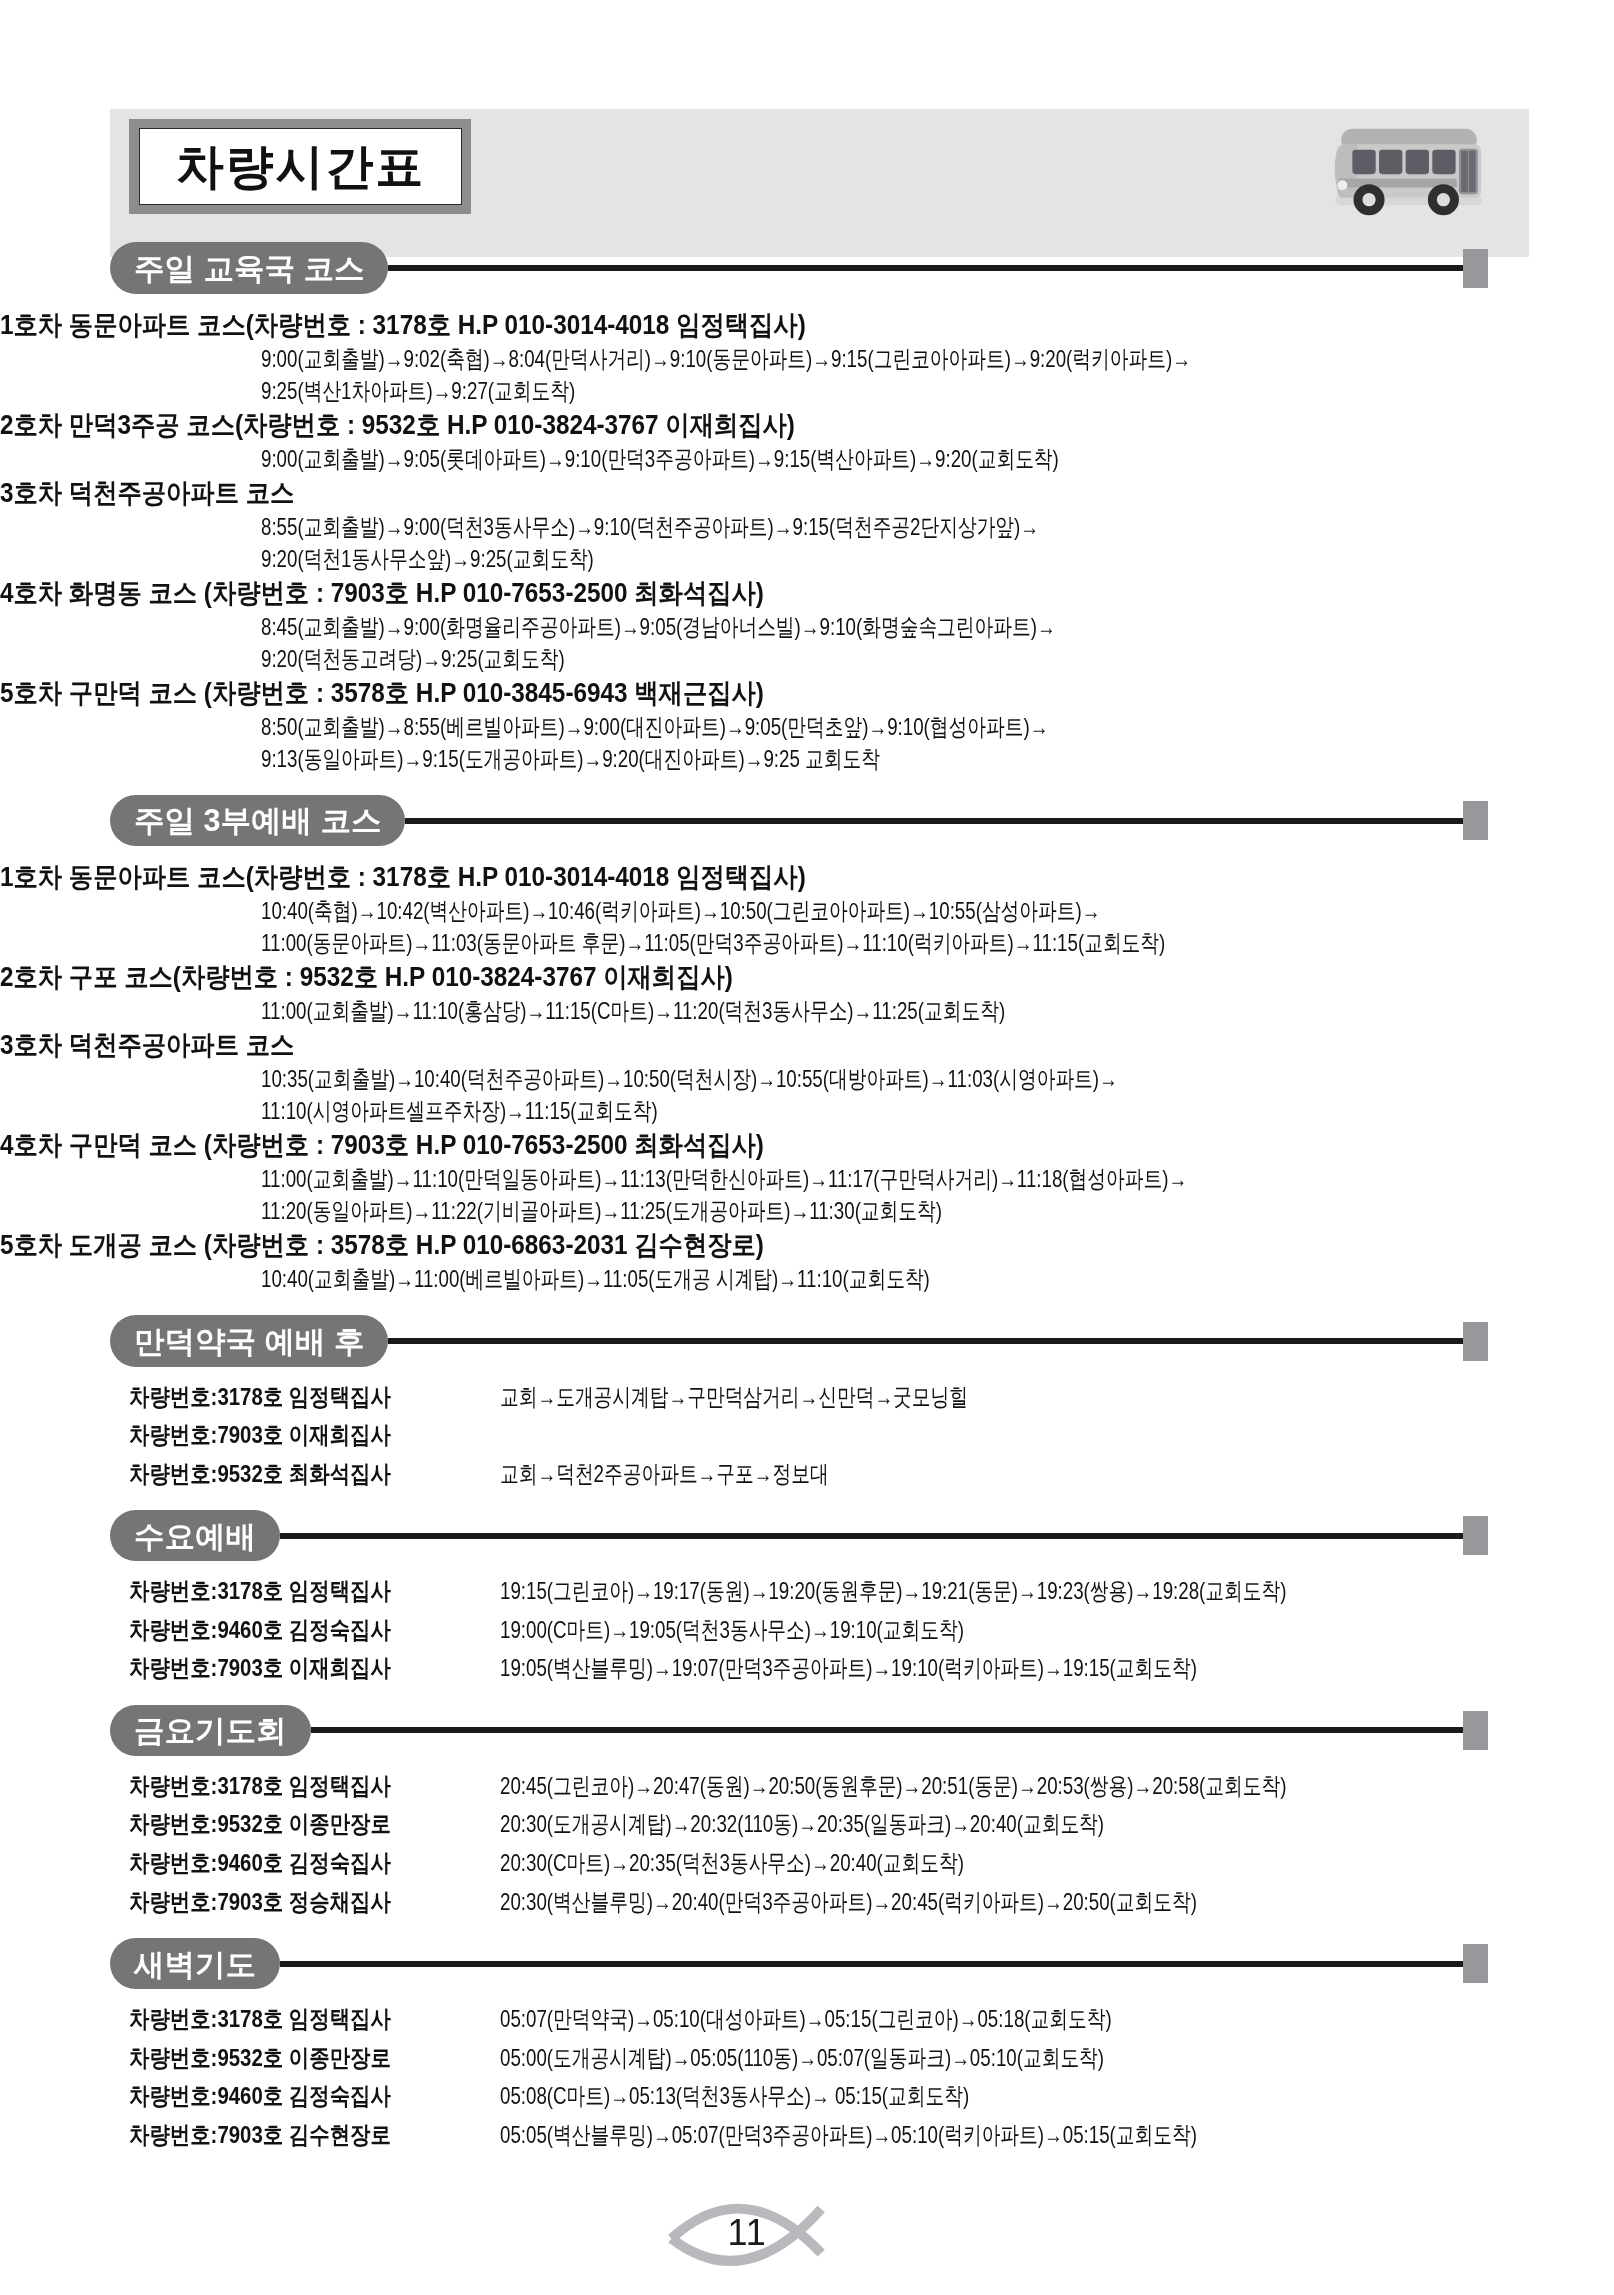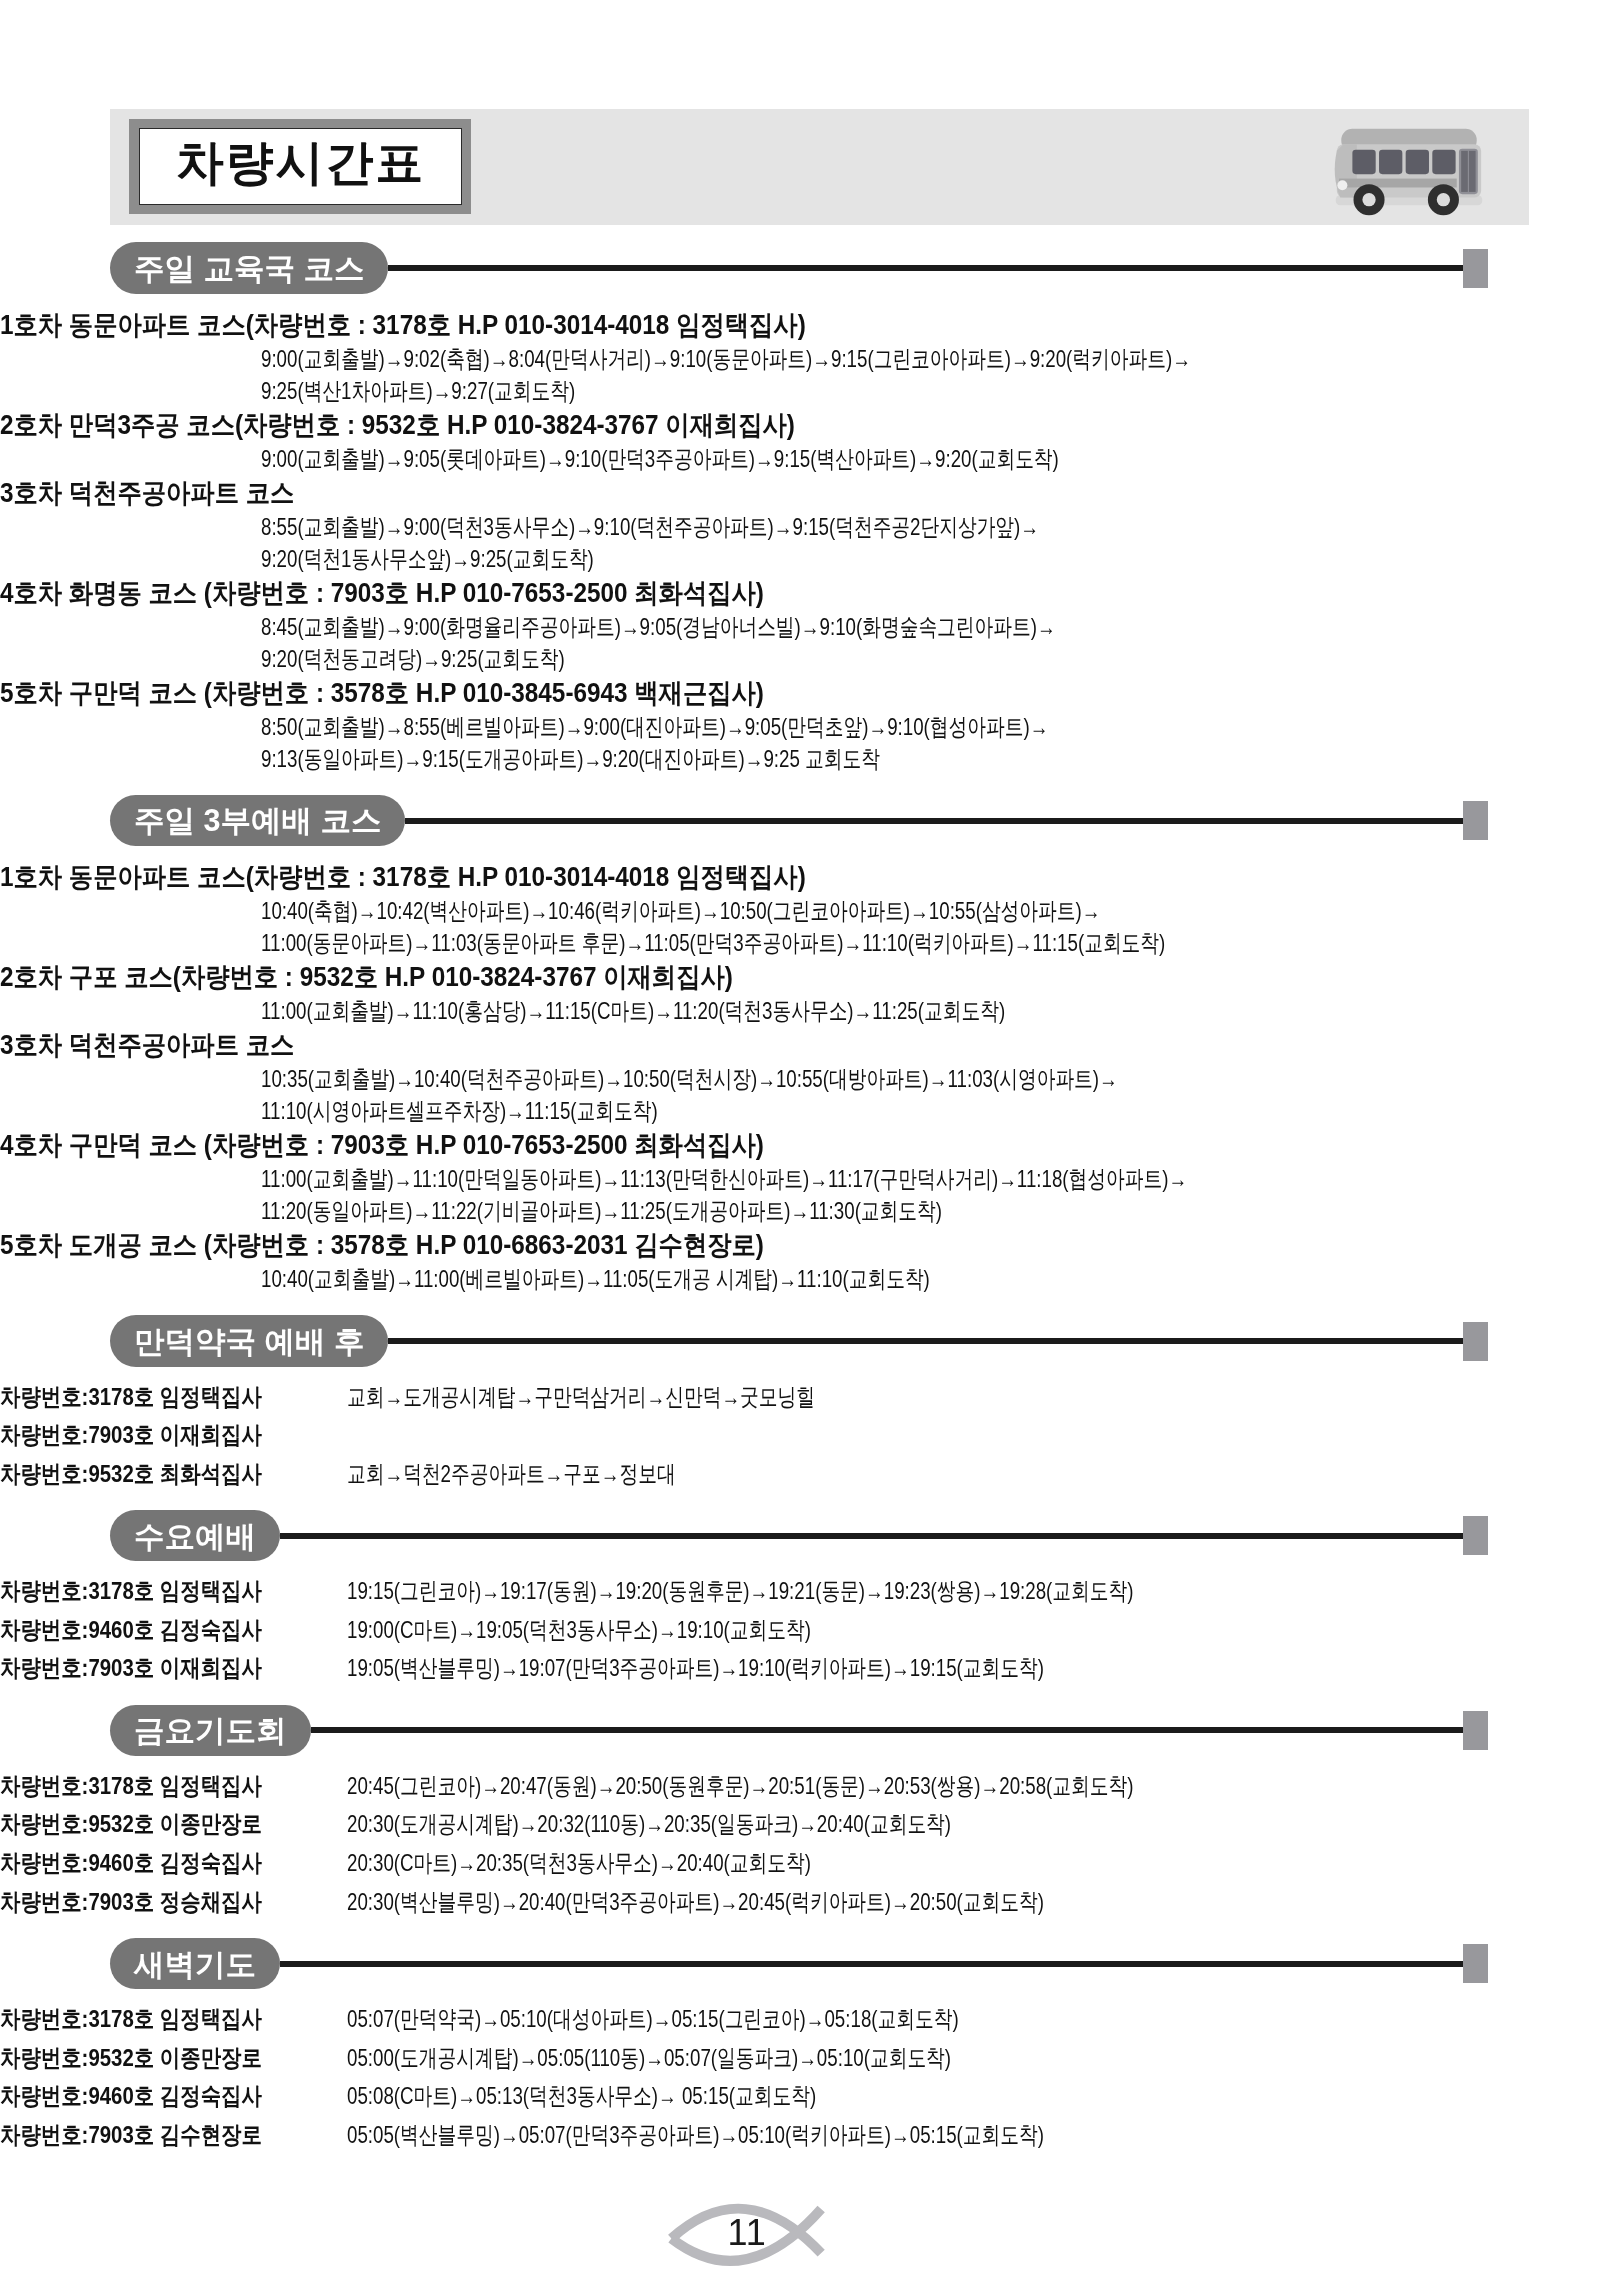--- a/index.html
+++ b/index.html
@@ -6,40 +6,40 @@
     --banner-bg:#e4e4e4; --pill-bg:#757575; --endcap:#98989c;
     --rule:#1b1b1b; --fish:#b9b9bd; --title-frame:#8d8d8d; --ink:#111111;
   }
   html,body{margin:0;padding:0;}
   body{
     width:1614px;height:2295px;background:#ffffff;color:var(--ink);
     font-family:"Liberation Sans","DejaVu Sans",sans-serif;
     position:relative;overflow:hidden;
   }
   
-  .banner{position:absolute;left:110px;top:109px;width:1419px;height:116px;background:var(--banner-bg);font-family:Liberation Mono, monospace;}
+  .banner{position:absolute;left:110px;top:109px;width:1419px;height:148px;background:var(--banner-bg);}
   .title-frame{position:absolute;left:19.4px;top:10.2px;background:var(--title-frame);padding:9.3px;}
   .title-inner{background:#ffffff;border:1.9px solid #2a2a2a;padding:2.8px 36px;}
   .title-text{font-size:48px;font-weight:bold;letter-spacing:1.9px;line-height:69px;white-space:nowrap;}
   .bus-box{position:absolute;right:23px;top:2.8px;width:194px;height:111px;}
   
   #sections{position:absolute;left:0;top:222px;width:1614px;}
   .section{margin-top:18.5px;}
   .sec-head{display:flex;align-items:center;margin:0 126px 11px 110px;height:55px;}
   .pill{background:var(--pill-bg);color:#fff;border-radius:28px;padding:3.7px 24px;
         font-size:30.5px;font-weight:bold;white-space:nowrap;line-height:1.45;}
   .rule{flex:1;height:6px;background:var(--rule);}
   .endcap{width:25.4px;height:39px;background:var(--endcap);}
   
   .course-title{font-size:27px;font-weight:bold;line-height:36px;white-space:nowrap;}
   .ct-text{display:inline-block;transform:scaleX(.9);transform-origin:0 50%;}
   .route-line{margin-left:261px;font-size:24px;line-height:32px;white-space:nowrap;}
   .rl-text{display:inline-block;transform:scaleX(.78);transform-origin:0 50%;}
   
-  .vrow{display:flex;margin-bottom:5.6px;align-items:flex-start;}
+  .vrow{display:flex;margin-left:129px;margin-bottom:5.6px;align-items:flex-start;gap:24px;}
   .vlabel{flex:0 0 347px;font-size:24px;font-weight:bold;line-height:33px;white-space:nowrap;}
   .vl-text{display:inline-block;transform:scaleX(.85);transform-origin:0 50%;}
   .vroute{font-size:24px;line-height:33px;white-space:nowrap;}
   
   .footer{position:absolute;left:0;top:2189px;width:1494px;display:flex;justify-content:center;}
   .fish-wrap{position:relative;width:167px;height:99px;}
   .pageno{position:absolute;left:50%;top:44%;transform:translate(-50%,-50%);
           font-size:36px;font-weight:400;letter-spacing:0.9px;color:#1a1a1a;}
 </style>
 </head>

